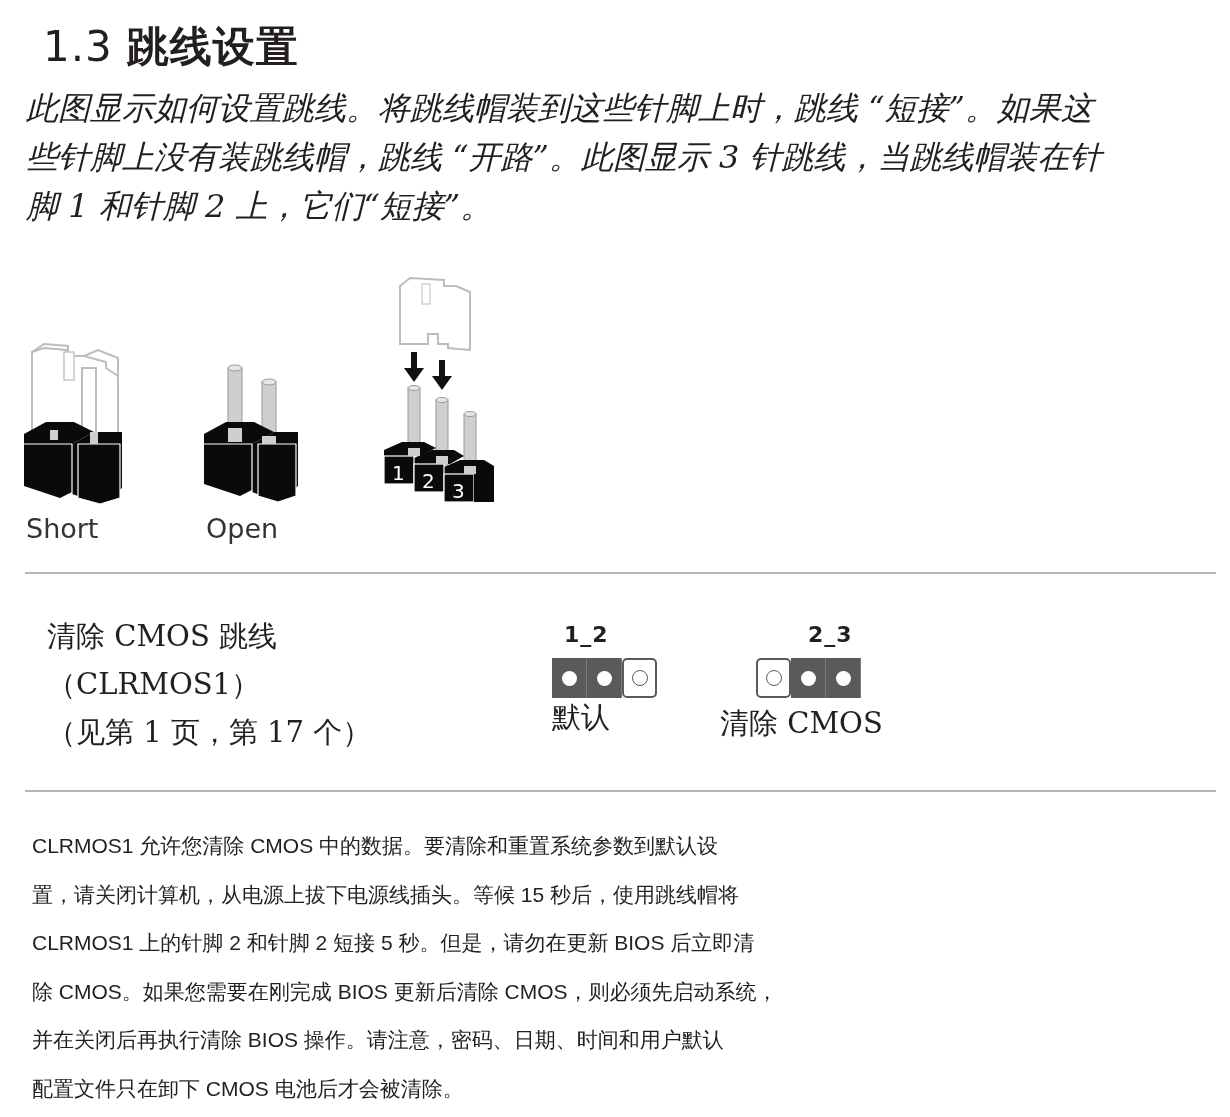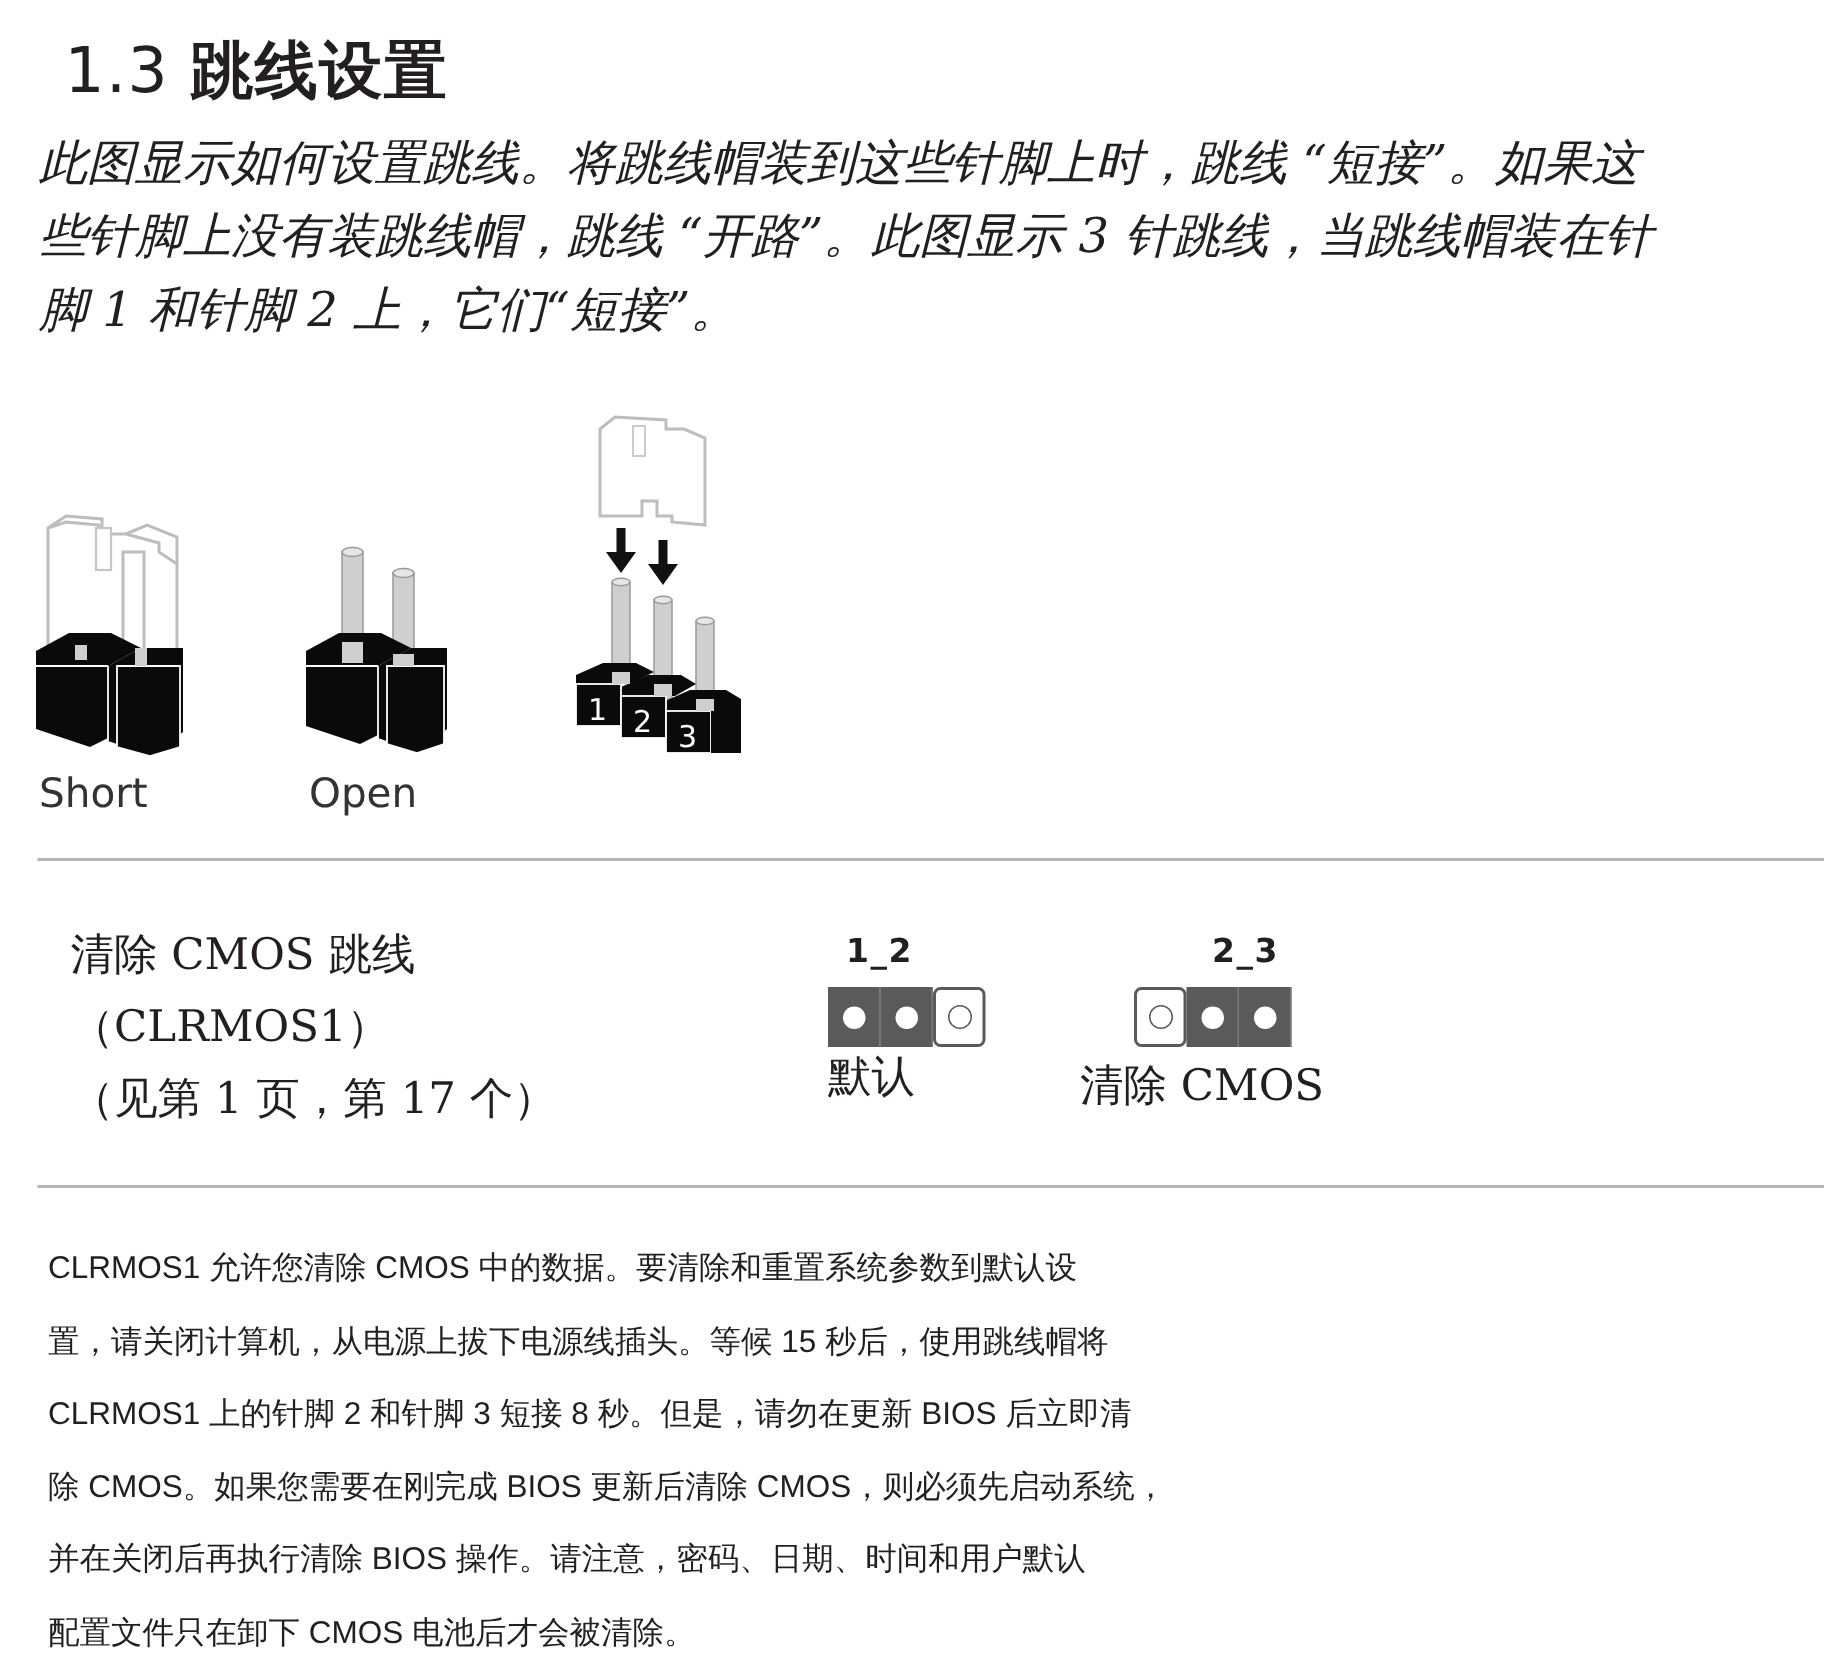--- a/index.html
+++ b/index.html
@@ -261,17 +261,17 @@
       </div>
   </div>
   <span class="caption" style="left:0px; top:82px;">清除 CMOS</span>
 </div>
 
 <div class="divider" style="top:790px;"></div>
 
 <div class="body-text">
   <span class="line">CLRMOS1 允许您清除 CMOS 中的数据。要清除和重置系统参数到默认设</span>
   <span class="line">置，请关闭计算机，从电源上拔下电源线插头。等候 15 秒后，使用跳线帽将</span>
-  <span class="line">CLRMOS1 上的针脚 2 和针脚 3 短接 8 秒。但是，请勿在更新 BIOS 后立即清</span>
+  <span class="line">CLRMOS1 上的针脚 2 和针脚 2 短接 5 秒。但是，请勿在更新 BIOS 后立即清</span>
   <span class="line">除 CMOS。如果您需要在刚完成 BIOS 更新后清除 CMOS，则必须先启动系统，</span>
   <span class="line">并在关闭后再执行清除 BIOS 操作。请注意，密码、日期、时间和用户默认</span>
   <span class="line">配置文件只在卸下 CMOS 电池后才会被清除。</span>
 </div>
 
 </body></html>

